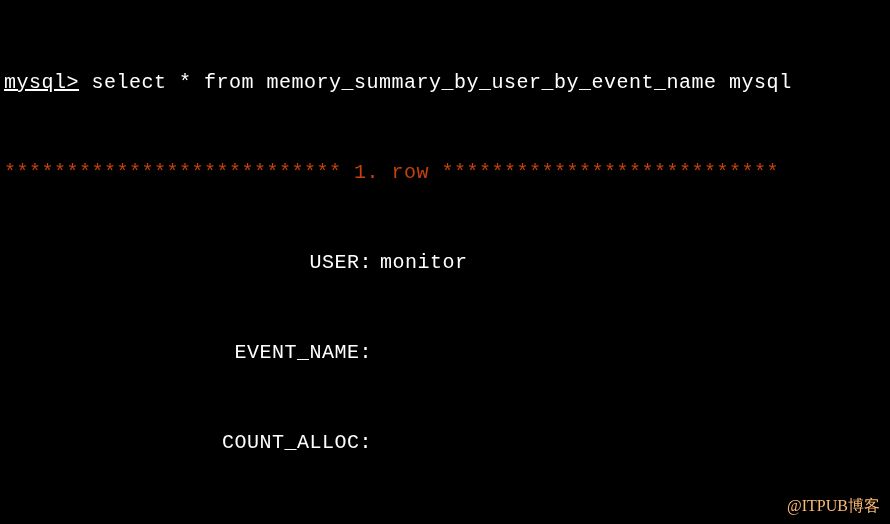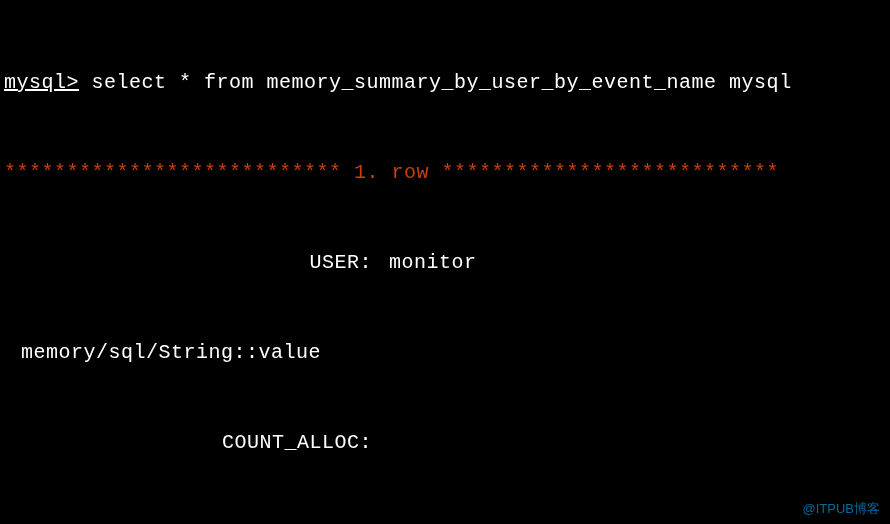--- a/index.html
+++ b/index.html
@@ -33,40 +33,39 @@
     .field-row {
       display: flex;
     }
     .field-name {
       text-align: right;
       min-width: 368px;
       padding-right: 0;
     }
     .field-value {
       padding-left: 8px;
-      margin-left: 9px;
     }
     .watermark {
       position: absolute;
       bottom: 6px;
       right: 10px;
-      font-size: 13px;
-      color: #0369a1;
-      font-family: Liberation Sans, sans-serif;
+      font-size: 16px;
+      color: #fdba74;
+      font-family: Liberation Serif, serif;
       letter-spacing: 0;
     }
   </style>
 </head>
 <body>
 
 <div class="terminal">
   <div><span class="prompt">mysql&gt;</span><span> select * from memory_summary_by_user_by_event_name mysql</span></div>
   <div class="row-header">*************************** 1. row ***************************</div>
   <div class="field-row"><span class="field-name">USER:</span><span class="field-value">monitor</span></div>
-  <div class="field-row"><span class="field-value">memory/sql/String::value</span></div>
+  <div class="field-row"><span class="field-name">EVENT_NAME:</span></div>
   <div class="field-row"><span class="field-name">COUNT_ALLOC:</span></div>
   <div class="field-row"><span class="field-name">COUNT_FREE:</span><span class="field-value">2820279</span></div>
   
   
   
   
   
   
   
   

